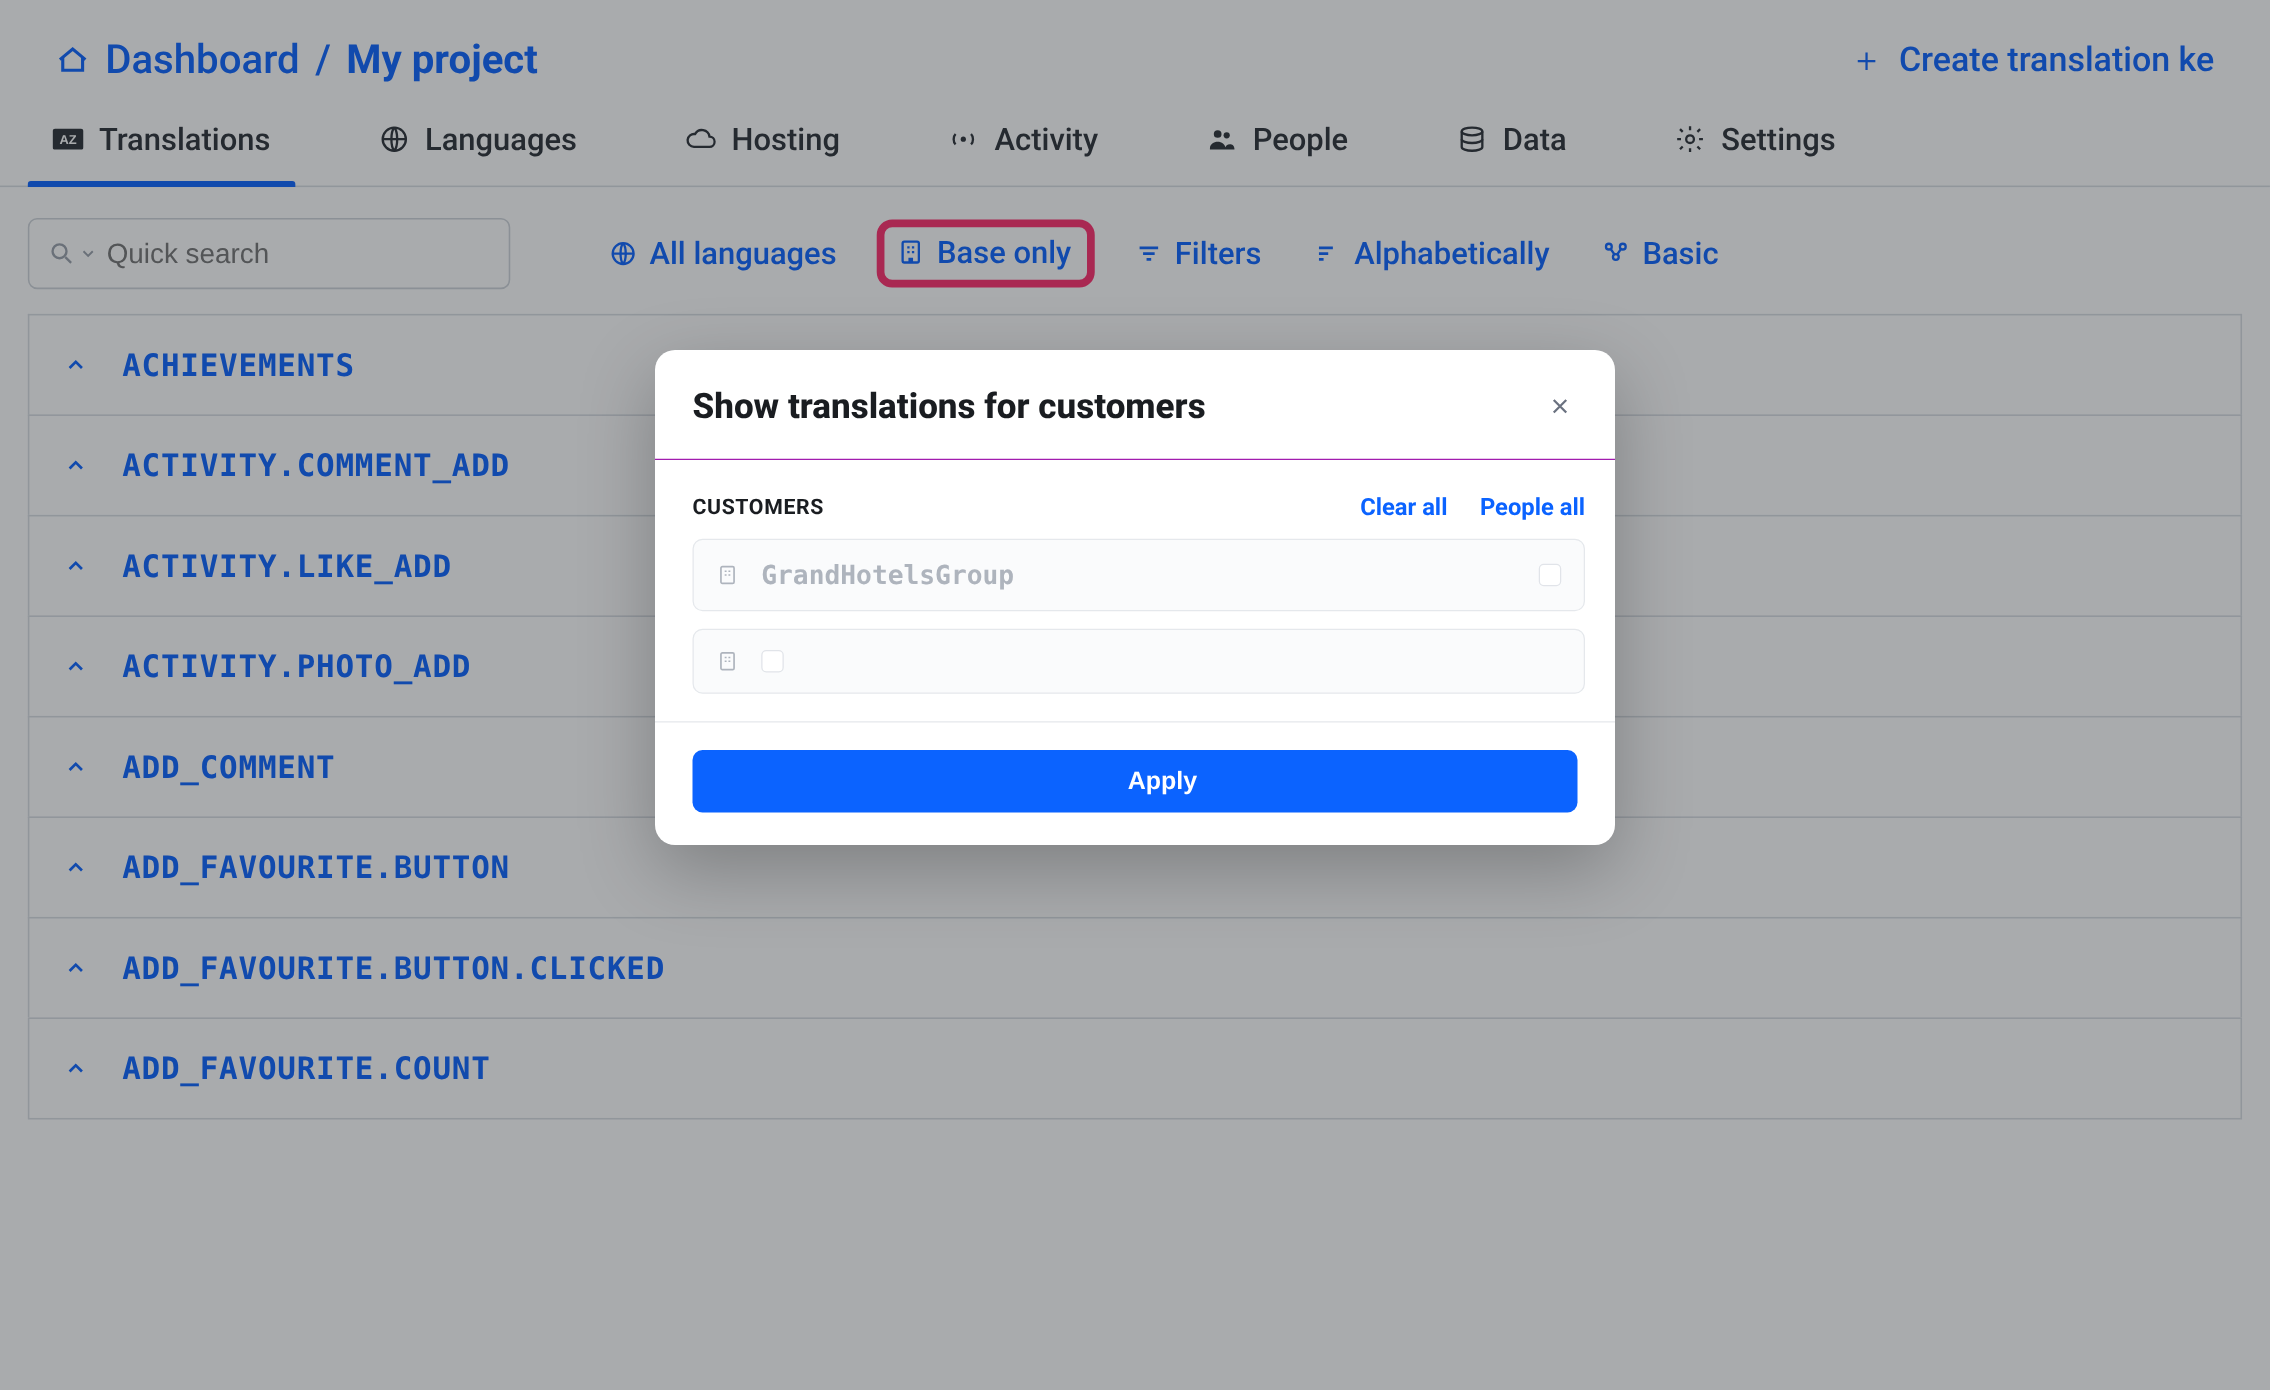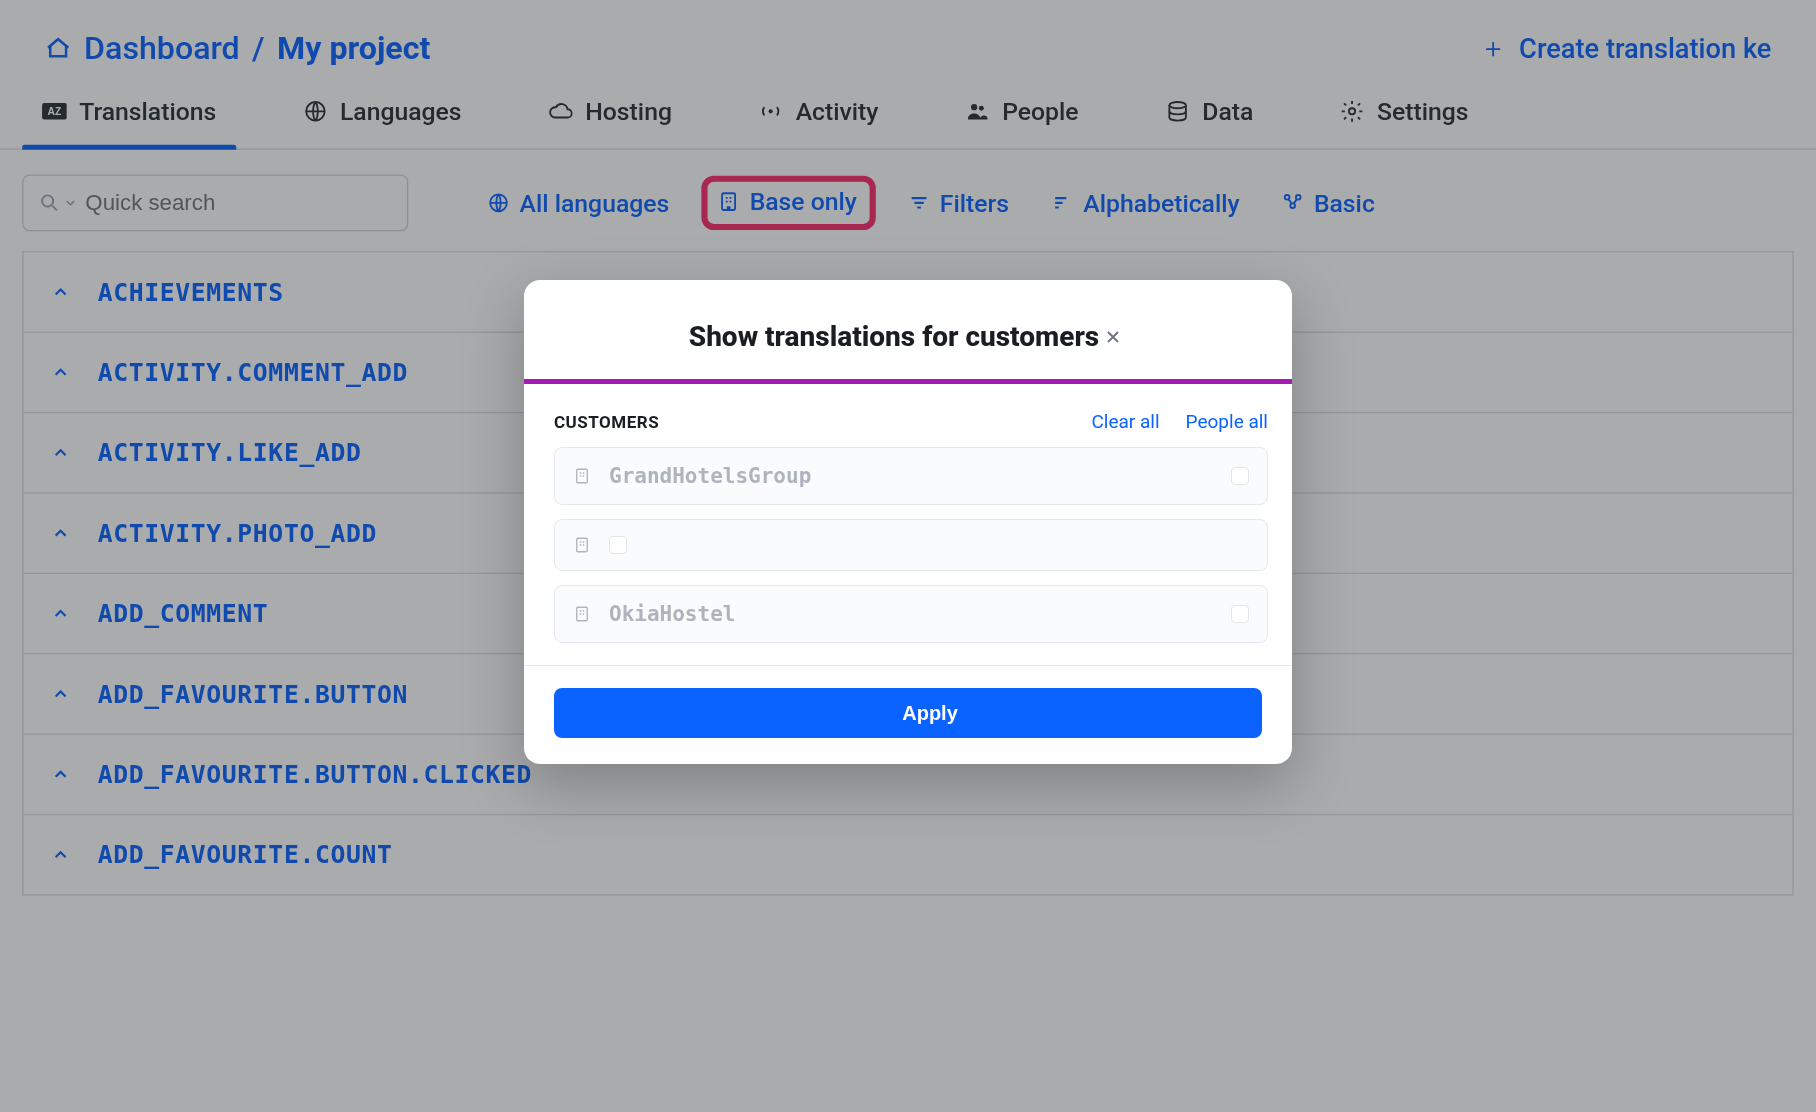--- a/index.html
+++ b/index.html
@@ -125,35 +125,35 @@
   }
   .modal {
     margin-top: 280px;
     width: 768px;
     background: #fff;
     border-radius: 16px;
     box-shadow: 0 20px 60px rgba(0,0,0,0.25);
     overflow: hidden;
   }
   .modal-head {
-    display: flex; align-items: center; justify-content: center;
-    padding: 40px 30px 26px 30px;
-    border-bottom: 5px solid #a21caf;
+    display: flex; align-items: center; justify-content: space-between;
+    padding: 28px 30px 26px 30px;
+    border-bottom: 1px solid #a21caf;
   }
   .modal-title { font-size: 28px; font-weight: 800; color:#1a1d21; }
   .modal-close { color:#6b7280; font-size:22px; cursor:pointer; padding:4px; }
 
   .modal-body { padding: 26px 24px 8px 30px; }
   .section-head {
     display: flex; align-items: center; justify-content: space-between;
     margin-bottom: 14px;
   }
   .section-label { font-size: 17px; font-weight: 700; letter-spacing: .5px; color:#1a1d21; }
   .section-links { display:flex; gap:26px; }
-  .link { color:#0b63ff; font-size:19px; font-weight:400; cursor:pointer; }
+  .link { color:#0b63ff; font-size:19px; font-weight:700; cursor:pointer; }
 
   .cust-row {
     display:flex; align-items:center; gap:18px;
     border:1px solid #e5e8ec; border-radius:8px;
     background:#fafbfc;
     padding:16px 18px;
     margin-bottom: 14px;
   }
   .cust-ico { width:18px; height:18px; color:#aeb4bd; display:inline-flex; }
   .cust-name {
@@ -438,29 +438,19 @@
           </div>
           <div class="cust-row">
             <span class="cust-ico">
               <svg viewBox="0 0 24 24" width="18" height="18" fill="none" stroke="#aeb4bd" stroke-width="1.8">
                 <rect x="5" y="3" width="14" height="18" rx="1.5"></rect>
                 <path d="M9 8h2M13 8h2M9 12h2M13 12h2"></path>
               </svg>
             </span>
             <span class="cust-check"></span>
           </div>
-          <div class="cust-row">
-            <span class="cust-ico">
-              <svg viewBox="0 0 24 24" width="18" height="18" fill="none" stroke="#aeb4bd" stroke-width="1.8">
-                <rect x="5" y="3" width="14" height="18" rx="1.5"></rect>
-                <path d="M9 8h2M13 8h2M9 12h2M13 12h2"></path>
-              </svg>
-            </span>
-            <span class="cust-name">OkiaHostel</span>
-            <span class="cust-check"></span>
-          </div>
         </div>
     </div>
     <div class="modal-foot">
       <button class="apply-btn">Apply</button>
     </div>
   </div>
 </div>
 
 </body></html>

